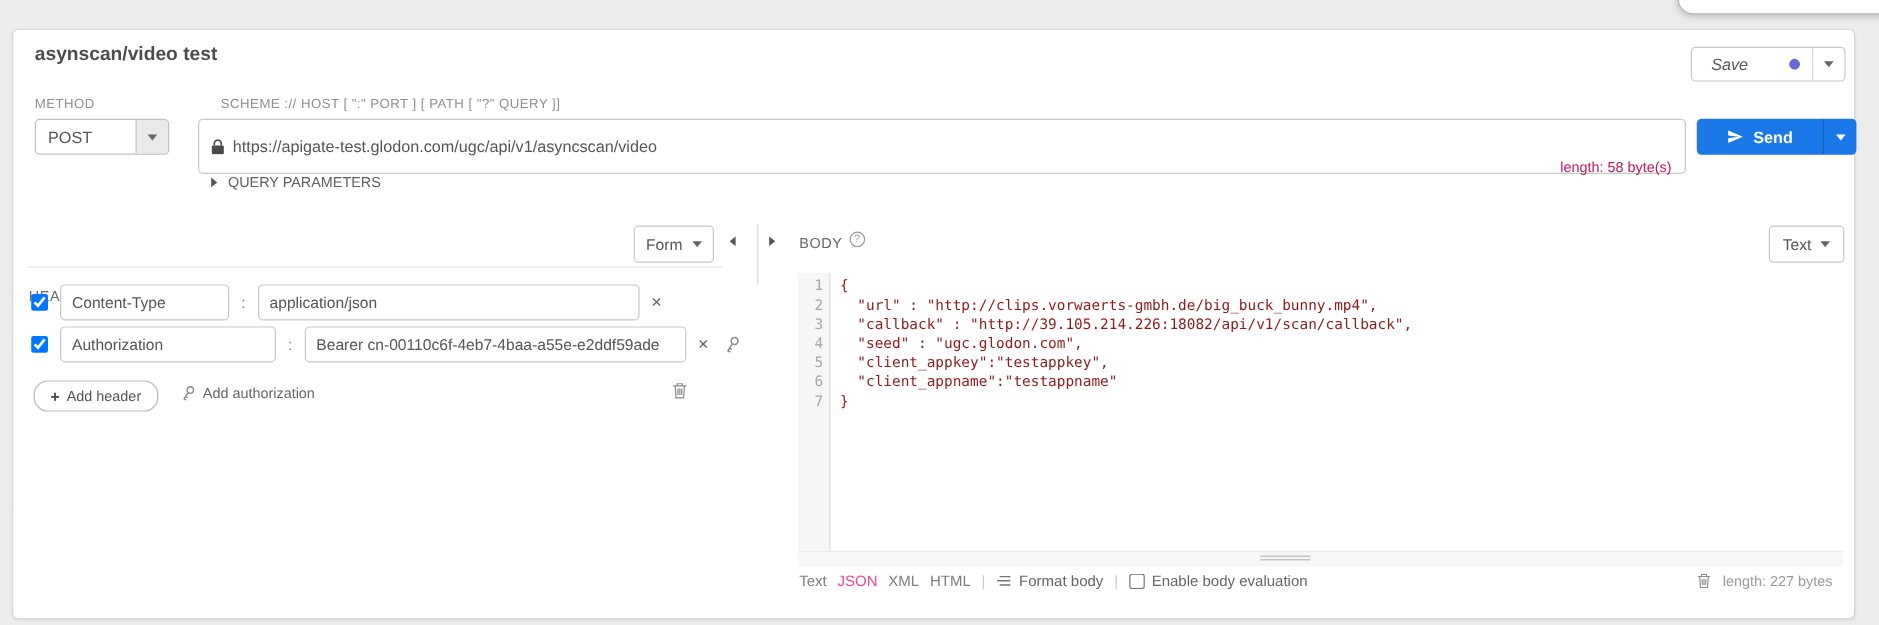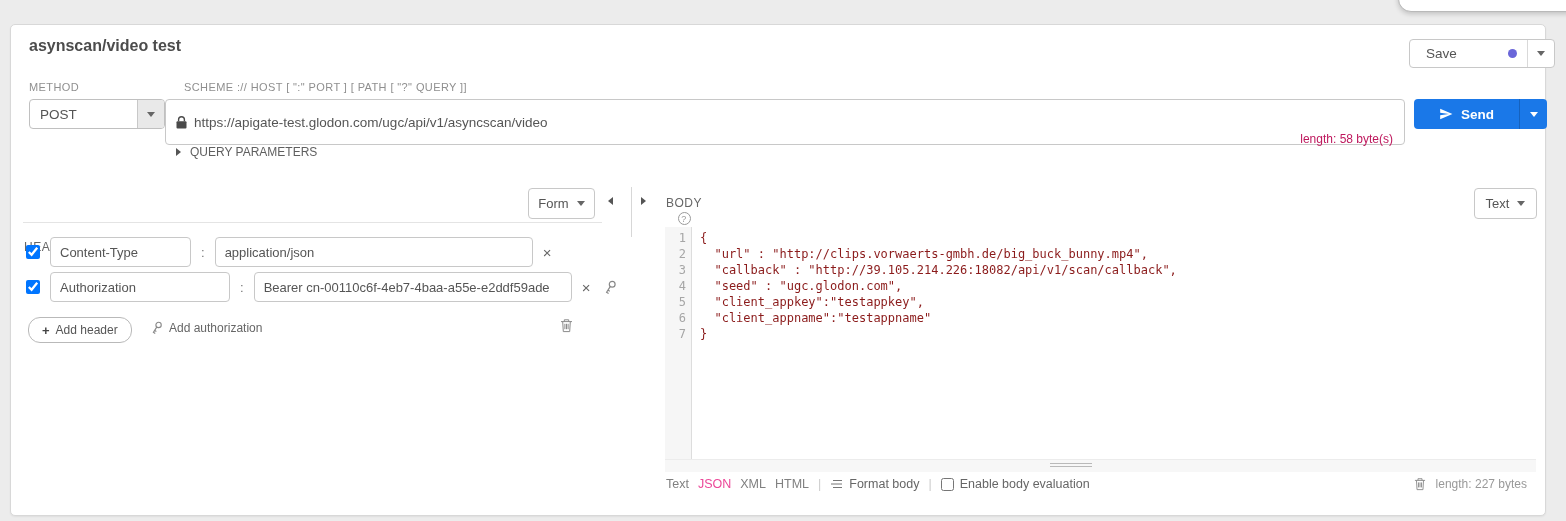--- a/index.html
+++ b/index.html
@@ -22,29 +22,29 @@
   
   .btn-outline{display:flex;align-items:center;background:#fff;border:1px solid #c8c8c8;border-radius:4px;
     box-sizing:border-box;color:#555;cursor:pointer;}
   .caret{width:0;height:0;border-left:4px solid transparent;border-right:4px solid transparent;
     border-top:5px solid #666;display:inline-block;}
   .tri-right{width:0;height:0;border-top:4px solid transparent;border-bottom:4px solid transparent;
     border-left:5px solid #555;display:inline-block;}
   .tri-left{width:0;height:0;border-top:4px solid transparent;border-bottom:4px solid transparent;
     border-right:5px solid #555;display:inline-block;}
 
-  .save-btn{left:1398px;top:14px;width:146px;height:29px;}
+  .save-btn{left:1398px;top:14px;width:129px;height:29px;font-style:italic;}
   .save-main{flex:1;display:flex;align-items:center;padding:0 10px 0 16px;font-size:13.5px;height:100%;}
   .save-dot{width:9px;height:9px;border-radius:50%;background:#6a66d9;margin-left:auto;}
   .btn-split{width:26px;height:100%;display:flex;align-items:center;justify-content:center;border-left:1px solid #d9d9d9;}
 
   .method-label{left:18px;top:56px;}
   .scheme-label{left:173px;top:56px;}
 
-  .select{left:18px;top:74px;width:136px;height:30px;display:flex;align-items:stretch;background:#fff;
+  .select{left:18px;top:74px;width:112px;height:30px;display:flex;align-items:stretch;background:#fff;
     border:1px solid #c0c0c0;border-radius:4px;box-sizing:border-box;overflow:hidden;cursor:pointer;}
   .select .sel-text{flex:1;display:flex;align-items:center;padding-left:10px;font-size:13.5px;color:#555;}
   .select .sel-arrow{width:26px;background:#e9e9e9;border-left:1px solid #c8c8c8;display:flex;align-items:center;justify-content:center;}
 
   .url-wrap{left:154px;top:74px;width:1240px;height:46px;border:1px solid #c8c8c8;border-radius:4px;
     box-sizing:border-box;display:flex;align-items:center;background:#fff;}
   .url-wrap svg{margin:0 7px 0 10px;flex:none;}
   .url-input{border:none;outline:none;flex:1;font-size:13.5px;color:#555;font-family:"Liberation Sans",sans-serif;background:transparent;padding:0;}
 
   .send-btn{left:1403px;top:74px;width:133px;height:30px;background:#1a78e8;border:none;border-radius:4px;
@@ -79,21 +79,21 @@
   .colon{color:#777;font-size:13px;}
   .x-icon{color:#666;font-size:15px;line-height:1;cursor:pointer;}
   .x-icon::before{content:"×";}
 
   .pill-btn{left:17px;top:292px;height:24px;border:1px solid #b9b9b9;border-radius:12px;background:#fff;
     display:flex;align-items:center;padding:0 13px;gap:6px;font-size:12px;color:#555;cursor:pointer;}
   .plus-icon{font-weight:bold;font-size:13px;color:#444;}
   .plus-icon::before{content:"+";}
   .add-auth{left:140px;top:296px;display:flex;align-items:center;gap:6px;font-size:12px;color:#666;cursor:pointer;}
 
-  .body-title{left:655px;top:171px;flex-direction:column;}
+  .body-title{left:655px;top:171px;}
 
   
   .editor{left:654px;top:202px;width:871px;height:232px;font-family:"DejaVu Sans Mono",monospace;font-size:12px;
     line-height:16px;overflow:hidden;cursor:text;}
   .gutter-bg{position:absolute;left:0;top:0;bottom:0;width:26px;background:#f6f6f6;border-right:1px solid #ddd;}
   .code-rows{position:relative;padding-top:3px;}
   .code-row{display:flex;}
   .ln{width:26px;flex:none;text-align:right;padding-right:5px;color:#a6a6a6;box-sizing:border-box;}
   .code-text{padding-left:9px;white-space:pre;color:#8b1b1b;}
 

